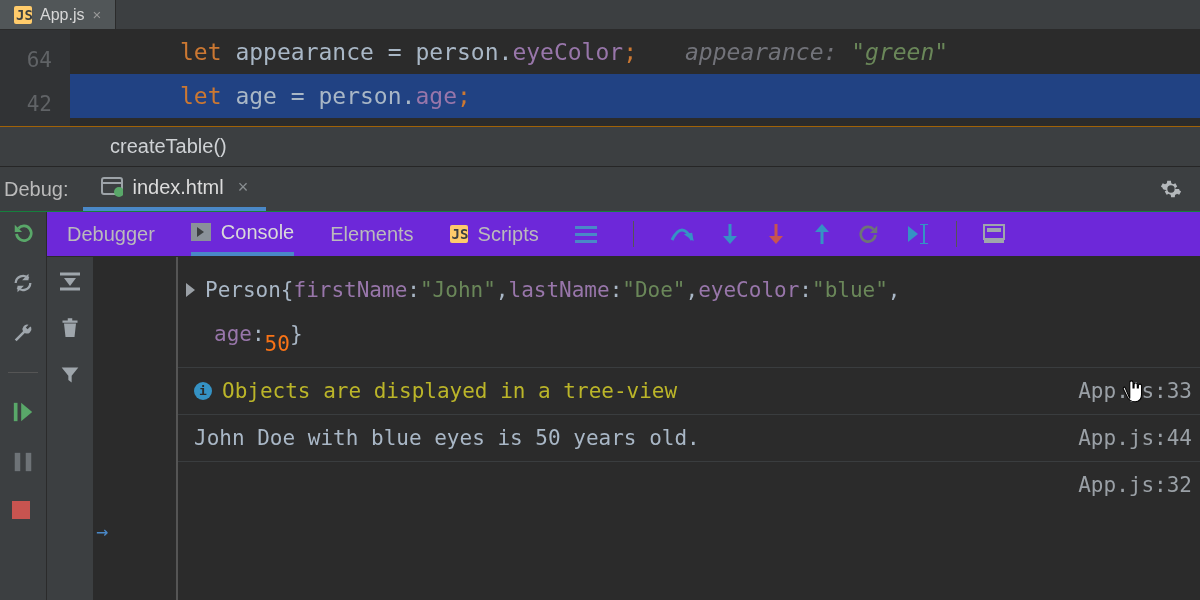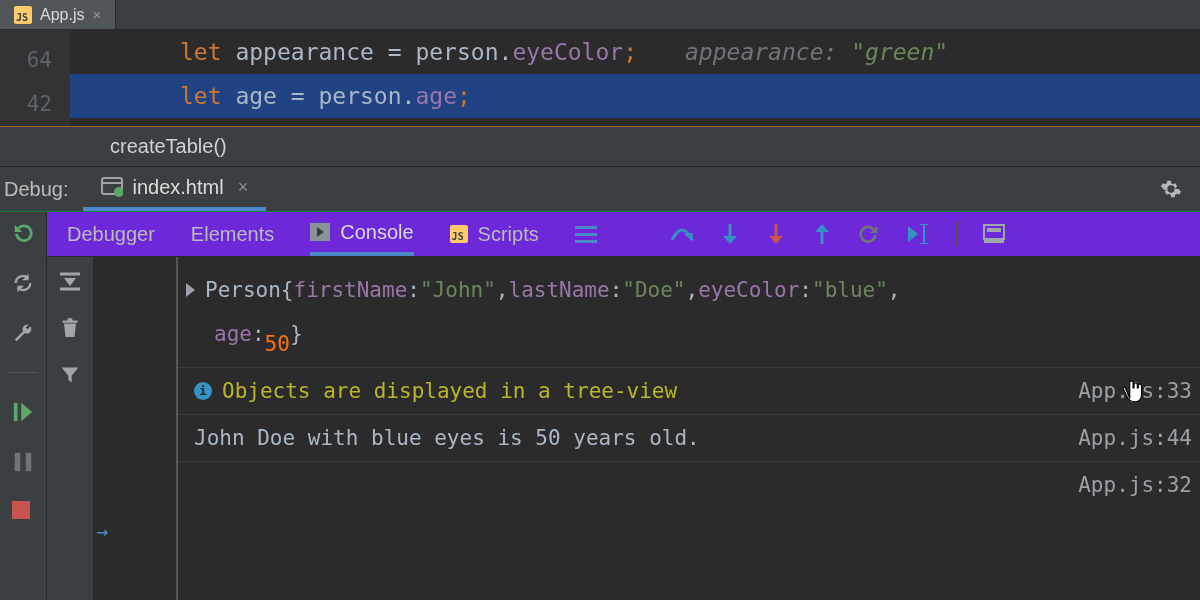--- a/index.html
+++ b/index.html
@@ -3,21 +3,21 @@
 <meta charset="utf-8">
 <style>
   * { margin:0; padding:0; box-sizing:border-box; }
   html,body { width:1200px; height:600px; background:#2b2b2b; font-family:"Segoe UI",Arial,sans-serif; color:#a9b7c6; overflow:hidden; }
   .mono { font-family:"Menlo","Consolas",monospace; }
 
   
   .editor-tabs { height:30px; background:#3c3f41; display:flex; border-bottom:1px solid #2b2b2b;}
   .editor-tab { display:flex; align-items:center; gap:8px; padding:0 14px; background:#515658; color:#d7d7d7; font-size:16px; border-right:1px solid #2b2b2b;}
   .editor-tab .close { color:#999; font-size:15px; }
-  .js-badge { width:18px; height:18px; background:#ffcb6b; color:#3c3f41; font-size:10px; font-weight:bold; display:flex; align-items:flex-end; justify-content:flex-start; padding:0 2px 1px 2px; border-radius:2px; position:relative;}
+  .js-badge { width:18px; height:18px; background:#ffcb6b; color:#3c3f41; font-size:14px; font-weight:bold; display:flex; align-items:flex-end; justify-content:flex-start; padding:0 2px 1px 2px; border-radius:2px; position:relative;}
   .js-badge::before { content:""; position:absolute; top:-3px; left:6px; width:6px; height:6px; border:2px solid #9ca6b0; border-bottom:none; border-right:none; transform:skewX(-30deg); display:none;}
   .js-badge span { font-family:monospace; }
 
   .code-area { display:flex; background:#2b2b2b; }
   .gutter { width:70px; background:#313335; color:#606366; font-size:21px; text-align:right; padding-right:18px; padding-top:8px; line-height:44px; }
   .gutter div { height:44px; }
   .code-lines { flex:1; padding-top:0; font-size:23px; line-height:44px; }
   .code-lines .row { height:44px; display:flex; align-items:center; padding-left:110px; white-space:pre;}
   .row.selected { background:#214283; }
   .kw { color:#cc7832; }
@@ -154,29 +154,29 @@
           <rect width="18" height="18" fill="#c75450"></rect>
         </svg>
     </div>
 
     <div class="center-col">
 
       <div class="sub-tabs">
         <div class="sub-tab">
             <span>Debugger</span>
           </div>
-        <div class="sub-tab">
-            <span>Elements</span>
-          </div>
         <div class="sub-tab active">
           <span class="play-box">
               <span class="tri"></span>
             </span>
           <span>Console</span>
         </div>
+        <div class="sub-tab">
+            <span>Elements</span>
+          </div>
         <div class="sub-tab">
           <span class="js-badge">
               <span>JS</span>
             </span>
           <span>Scripts</span>
         </div>
         <div class="burger">
             <span></span>
             <span></span>
             <span></span>

